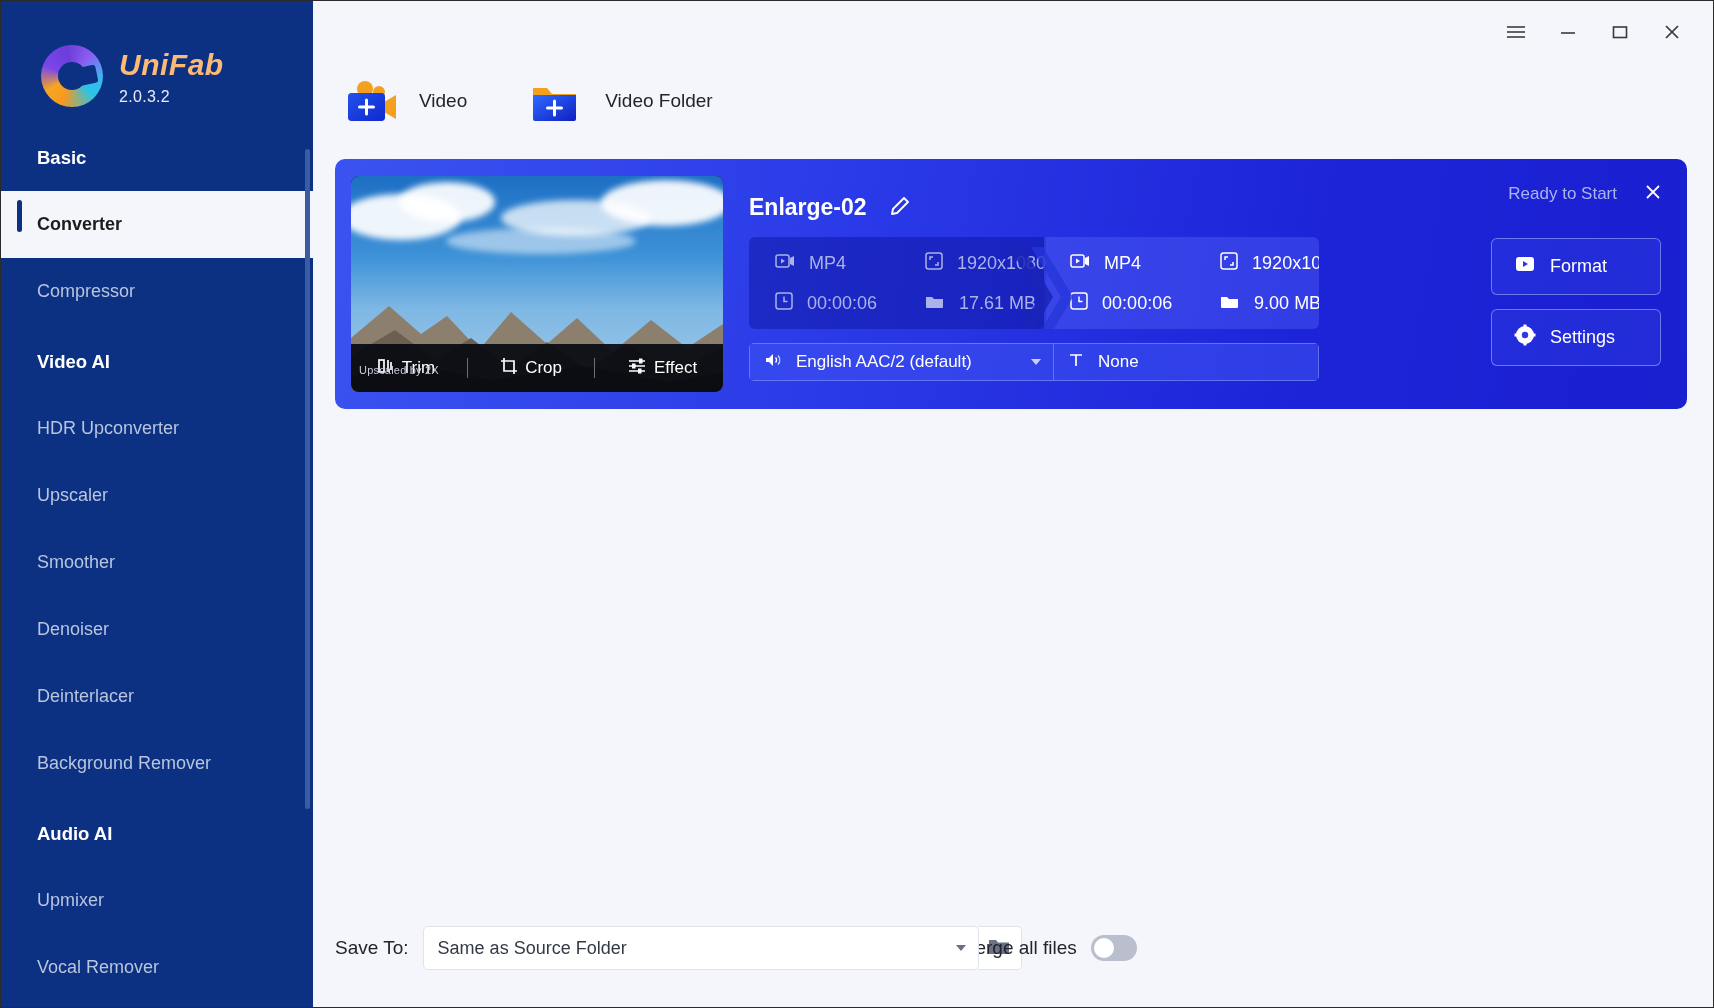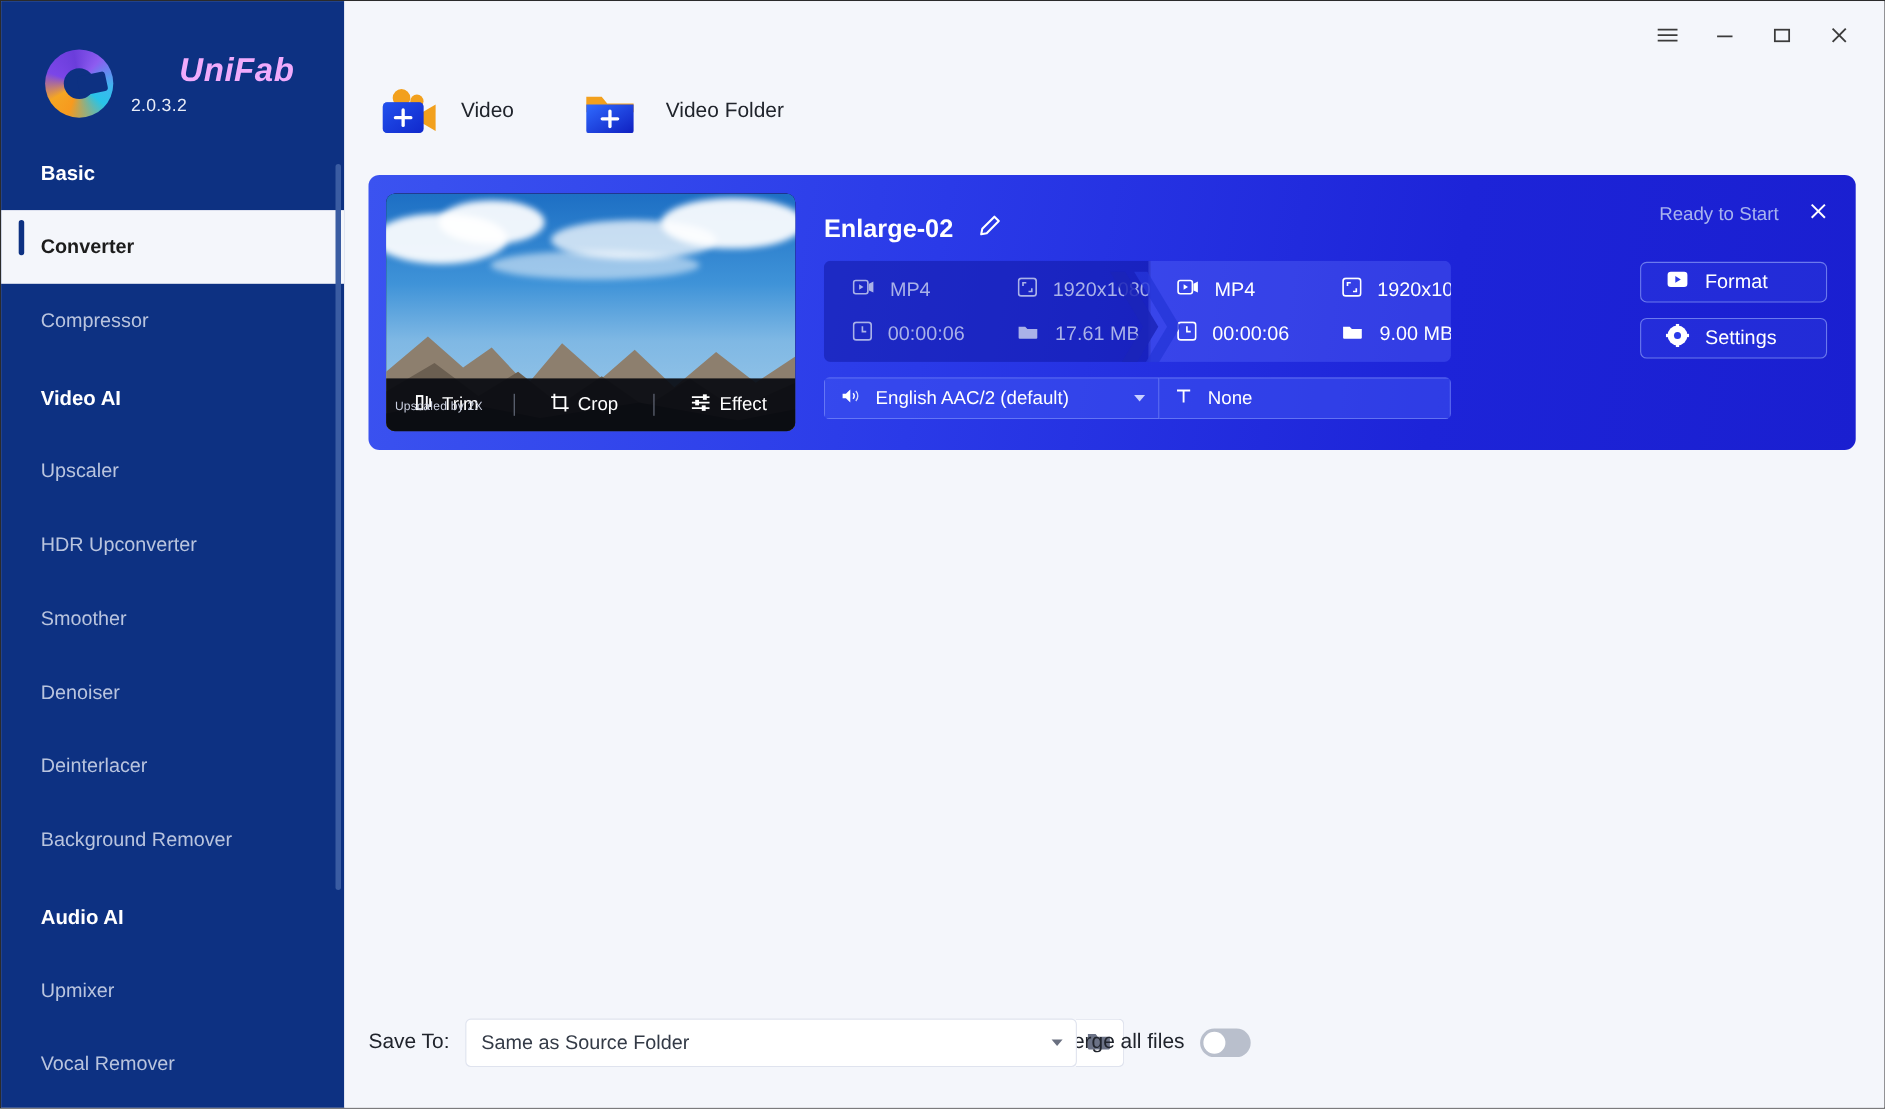--- a/index.html
+++ b/index.html
@@ -59,24 +59,23 @@
     background: #0d3182;
     transform: rotate(-12deg);
     border-radius: 3px;
     z-index: 2;
   }
   .brand-text { padding-top: 4px; }
   .brand-name {
     font-size: 30px;
     font-weight: bold;
     font-style: italic;
-    color: #f0abfc;
+    color: #fdba74;
     letter-spacing: 0.5px;
     line-height: 1.05;
-    margin-left: 44px;
   }
   .brand-version {
     font-size: 16px;
     color: #e8ecf7;
     margin-top: 7px;
     letter-spacing: 0.3px;
   }
   .nav { margin-top: 40px; }
   .nav-group-title {
     color: #ffffff;
@@ -334,21 +333,21 @@
   }
 
   .action-btns {
     position: absolute;
     right: 10px; top: 62px;
     display: flex;
     flex-direction: column;
     gap: 14px;
   }
   .act-btn {
-    width: 170px; height: 37px;
+    width: 170px; height: 57px;
     border: 1px solid rgba(170,185,255,0.55);
     border-radius: 6px;
     background: rgba(60,80,235,0.25);
     display: flex;
     align-items: center;
     gap: 14px;
     padding-left: 22px;
     color: #ffffff;
     font-size: 18px;
     cursor: pointer;
@@ -448,24 +447,24 @@
       <div class="nav-group-title">Basic</div>
       <div class="nav-item active">
         <span>Converter</span>
       </div>
       <div class="nav-item">
         <span>Compressor</span>
       </div>
 
       <div class="nav-group-title">Video AI</div>
       <div class="nav-item">
+        <span>HDR Upconverter</span>
+      </div>
+      <div class="nav-item">
         <span>Upscaler</span>
-      </div>
-      <div class="nav-item">
-        <span>HDR Upconverter</span>
       </div>
       <div class="nav-item">
         <span>Smoother</span>
       </div>
       <div class="nav-item">
         <span>Denoiser</span>
       </div>
       <div class="nav-item">
         <span>Deinterlacer</span>
       </div>

